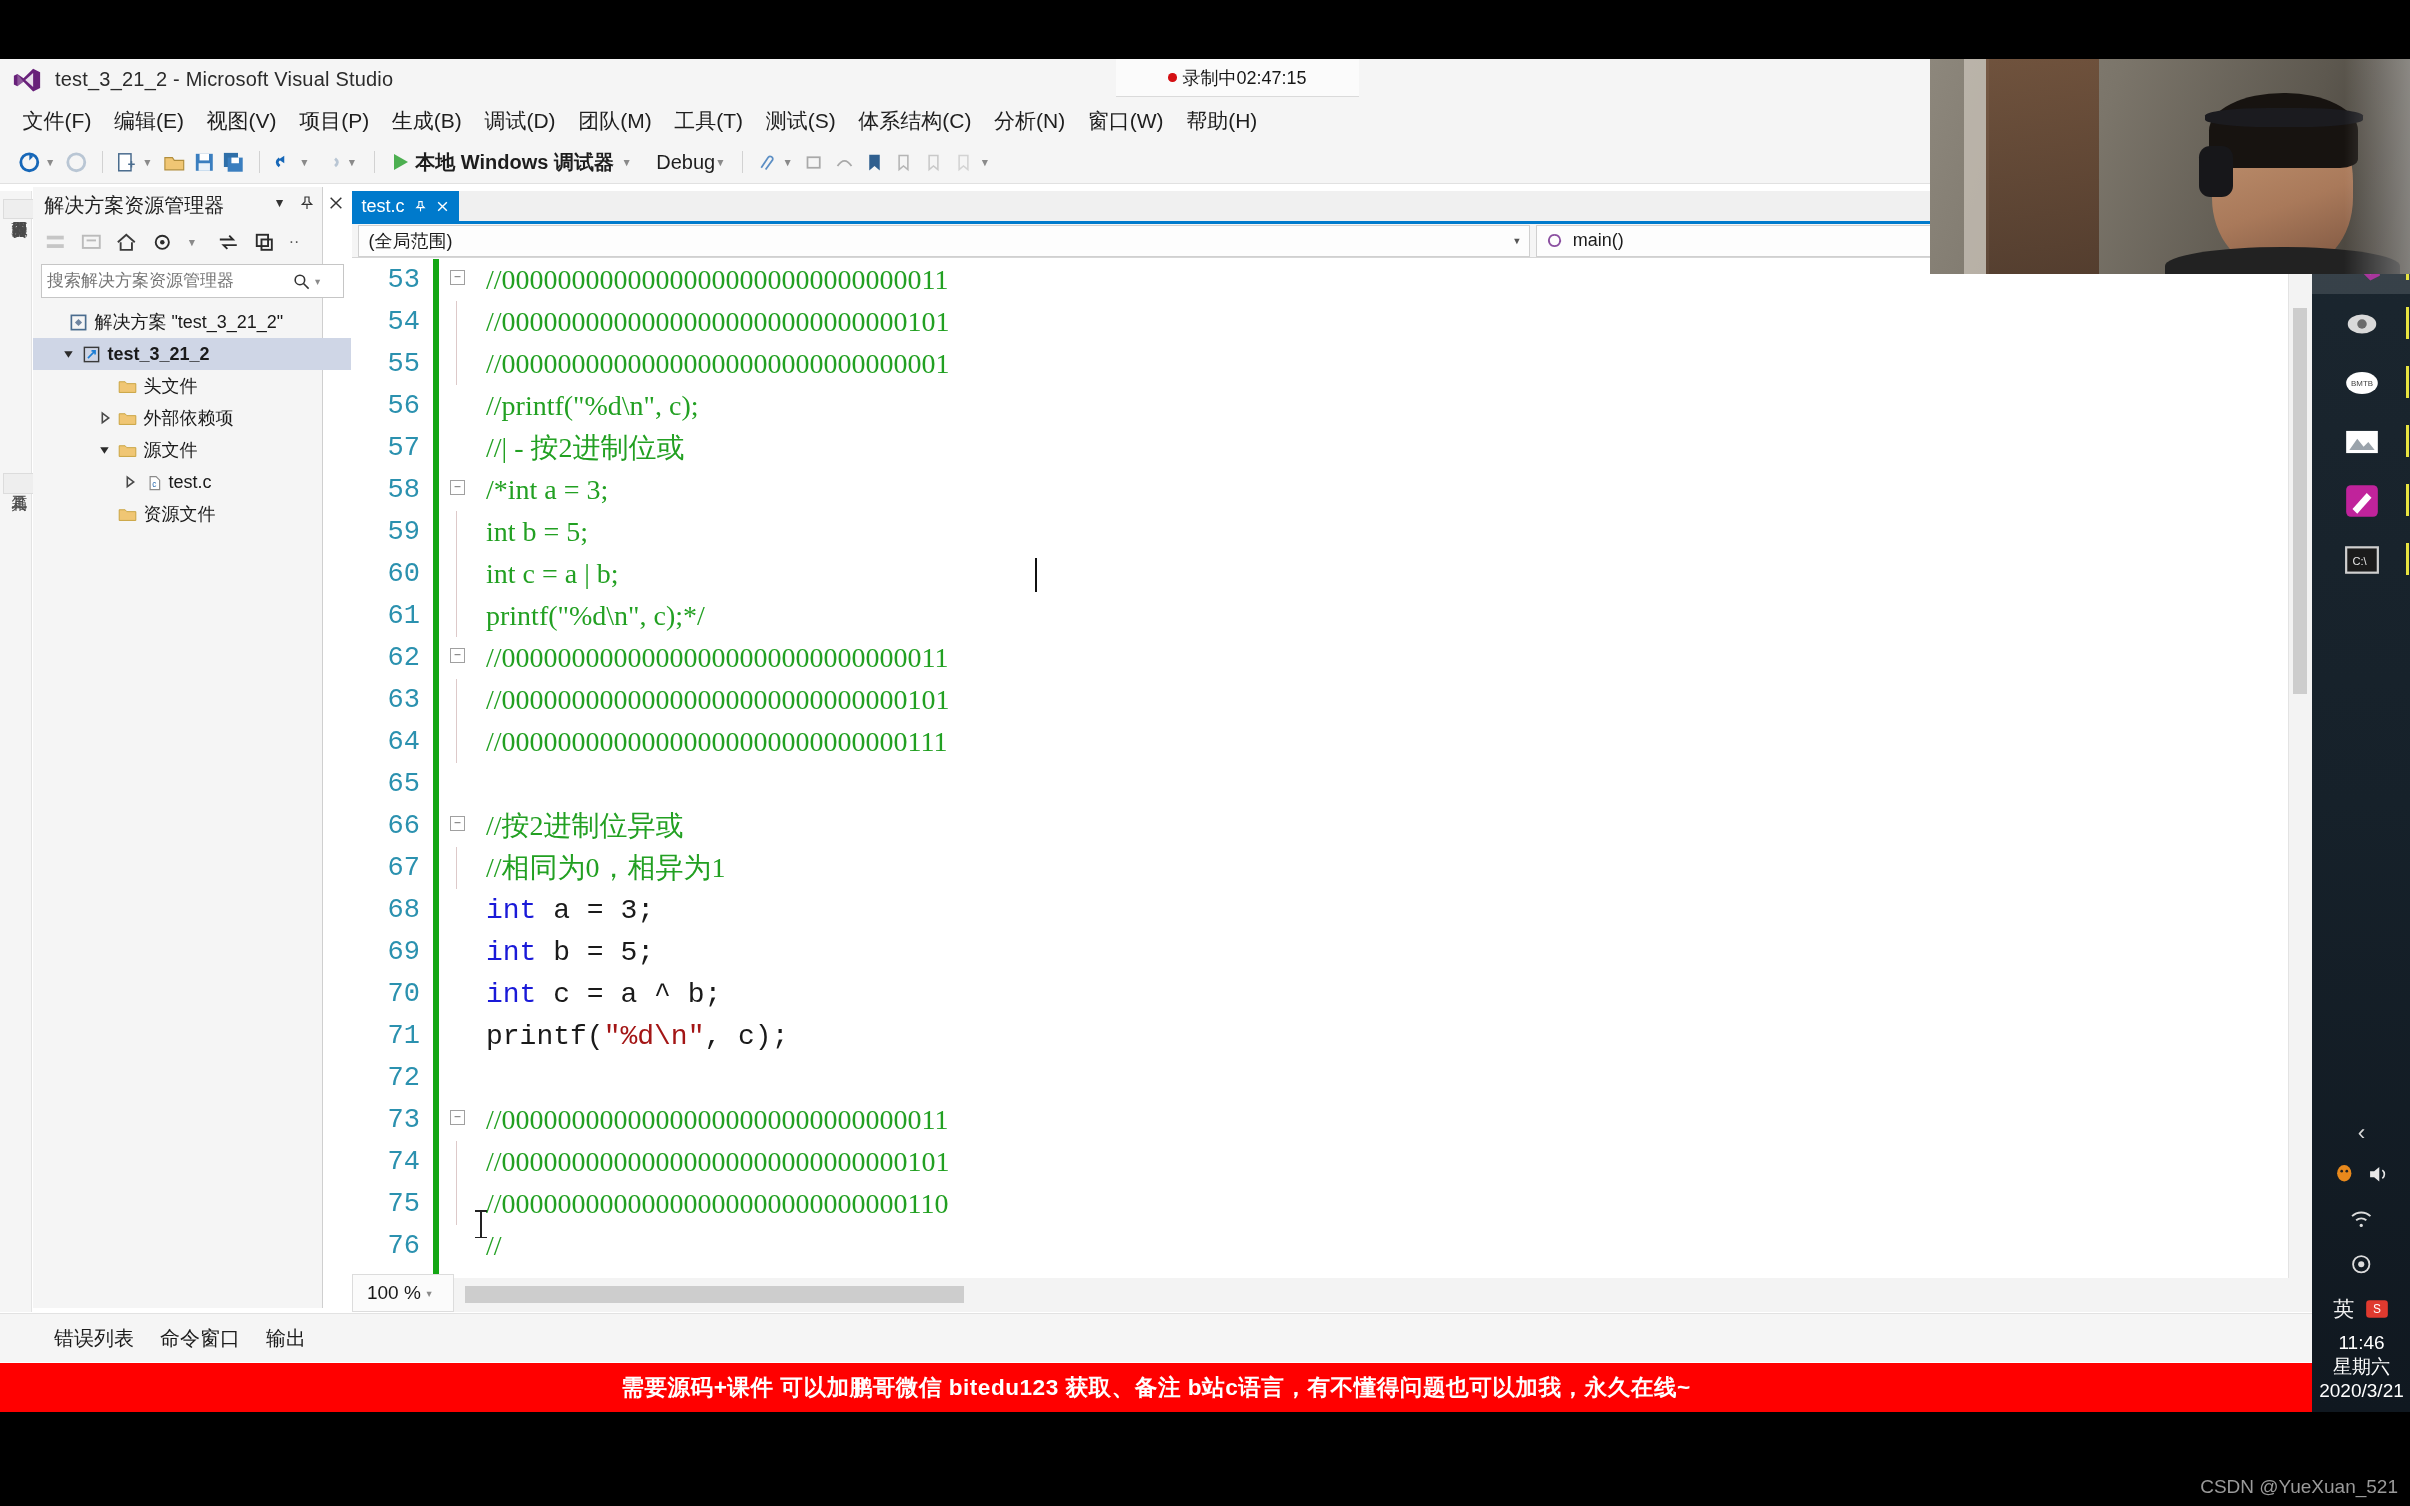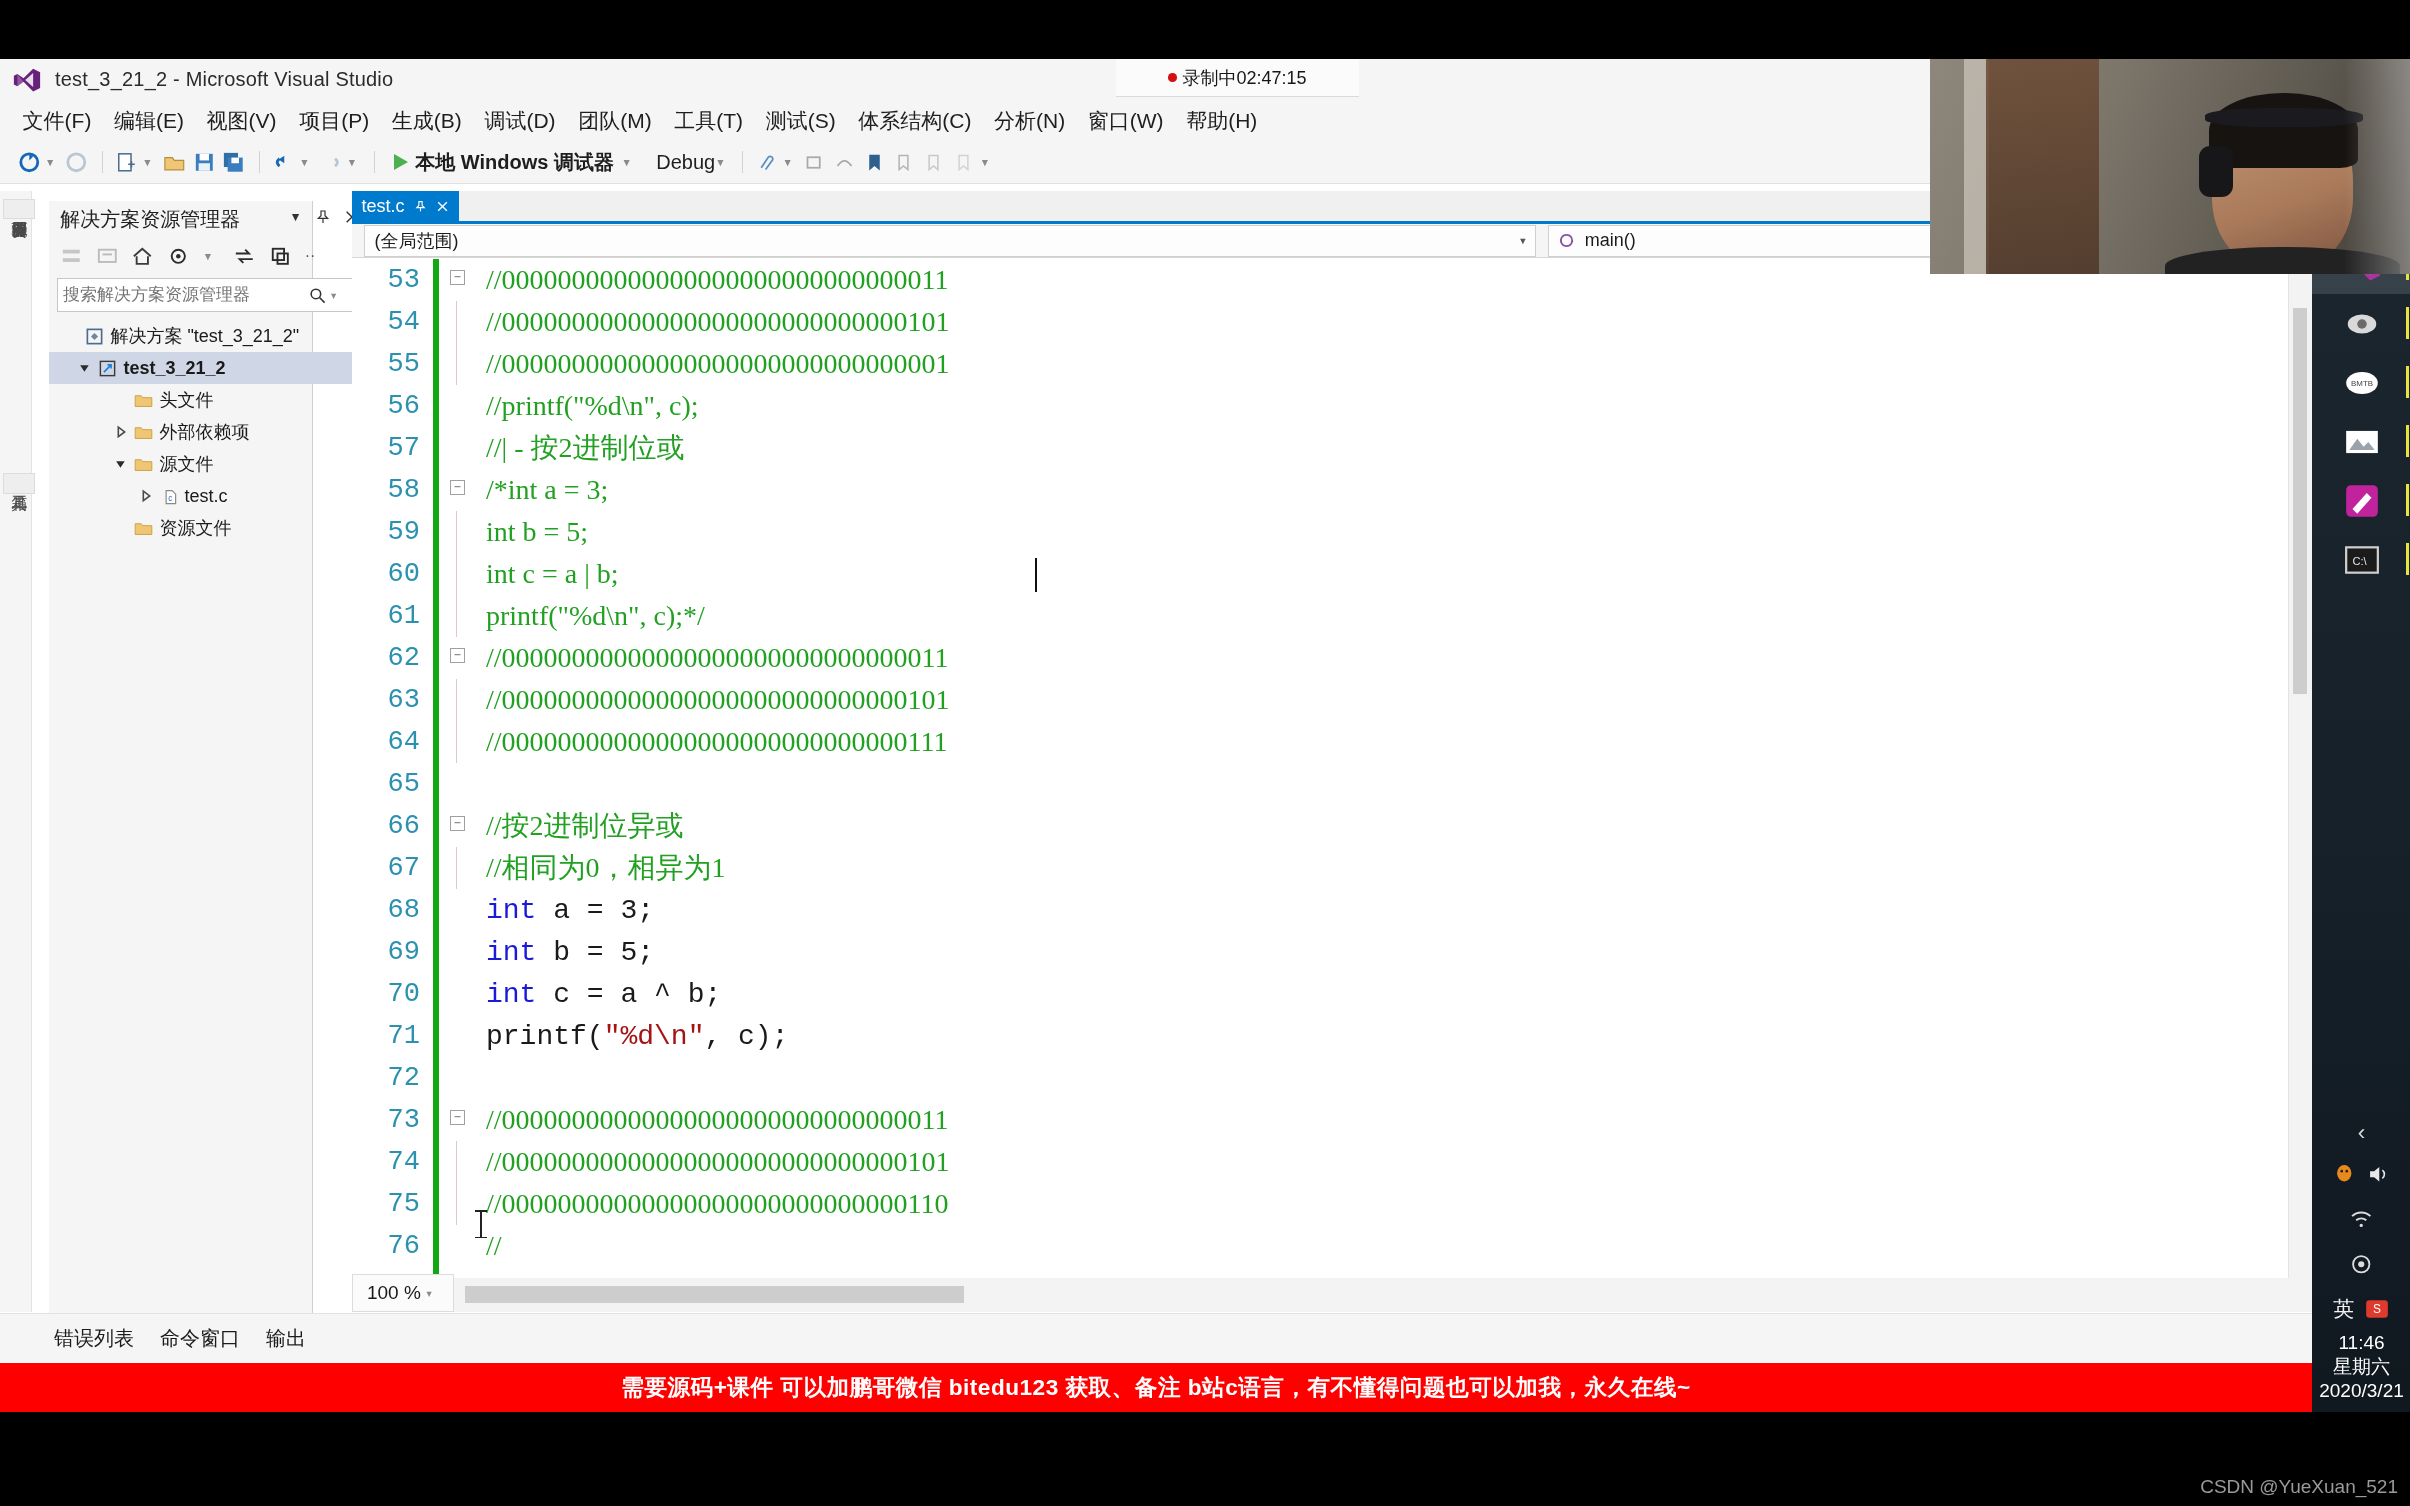--- a/index.html
+++ b/index.html
@@ -53,22 +53,22 @@
   .dbg-label { font-size: 20px; color: #1e1e1e; white-space: nowrap; font-weight: bold; }
   .cfg-label { font-size: 20px; color: #1e1e1e; white-space: nowrap; margin-left: 17px;}
 
   
   .vtabs { position: absolute; left: 0px; top: 132px; width: 32px; height: 1121px; background: #f5f5f5;
            border-right: 0.9px solid #e3e3e3; }
   .vtab { position: absolute; left: 2.8px; writing-mode: vertical-rl; font-size: 16px; color: #4a4a4a;
           background: #eeeeee; border: 0.9px solid #dcdcdc; padding: 9.4px 4.7px; white-space: nowrap;}
 
   
-  .solexp { position: absolute; left: 33px; top: 142px; width: 264px; height: 1121px; background: #f5f5f5;
-            border-right: 0.9px solid #cfcfcf; margin-left: 16px; }
+  .solexp { position: absolute; left: 33px; top: 128px; width: 290px; height: 1121px; background: #f5f5f5;
+            border-right: 0.9px solid #cfcfcf; }
   .se-header { position: absolute; left: 0; top: 0; width: 318px; height: 36px; display: flex; align-items: center; }
   .se-title { font-size: 20px; color: #1f1f1f; margin-left: 11.3px; white-space: nowrap; }
   .se-hdr-icons { position: absolute; right: 7.5px; top: 7.5px; display: flex; gap: 13px; align-items: center;}
   .se-tools { position: absolute; left: 0; top: 36px; width: 318px; height: 38px; display: flex; align-items: center;
               padding-left: 11.3px; gap: 13px; }
   .se-tool { width: 22.6px; height: 22.6px; }
   .se-search { position: absolute; left: 7.5px; top: 77px; width: 303px; height: 34px; background: #ffffff;
                border: 0.9px solid #c6c6c6; display: flex; align-items: center; padding: 0 5.6px; }
   .se-search input { border: none; outline: none; font-size: 17px; color: #707070; width: 245px;
                      background: transparent; font-family: "Liberation Sans", sans-serif;}
@@ -80,21 +80,21 @@
 
   
   #editor { position: absolute; left: 352px; top: 132px; width: 1960px; height: 1121px; background: #ffffff; }
   .tabstrip { position: absolute; left: 0; top: 0; width: 1960px; height: 30px; background: #f0f0f0; }
   .doctab { position: absolute; left: 0; top: 0; height: 30px; background: #007acc; color: #fff;
             display: flex; align-items: center; padding: 0 9.4px; gap: 9.4px; font-size: 18px; }
   .tabstrip-underline { position: absolute; left: 0; top: 30px; width: 1960px; height: 2.8px; background: #007acc; }
   .navbar { position: absolute; left: 0; top: 33px; width: 1960px; height: 34px; background: #f5f5f5;
             display: flex; align-items: center; border-bottom: 0.9px solid #d6d6d6;}
   .navsel { position: relative; height: 32px; display: flex; align-items: center; background: #fdfdfd;
-            border: 0.9px solid #d0d0d0; margin-left: 12px; }
+            border: 0.9px solid #d0d0d0; margin-left: 6px; }
   .navsel .lbl { font-size: 18px; color: #1c1c1c; padding-left: 9.4px; white-space: nowrap;}
   .navsel .car { position: absolute; right: 7.5px; font-size: 9.4px; color: #555; }
 
   .codearea { position: absolute; left: 0; top: 68px; width: 1960px; height: 1019px; background: #ffffff;
               overflow: hidden; }
   .codelines { position: absolute; left: 0; top: 0; }
   .cline { position: relative; height: 42px; display: flex; align-items: center; }
   .lnum { position: absolute; left: 0; width: 68px; text-align: right; font-family: "Liberation Mono", monospace;
           font-size: 27px; color: #2b91af; }
   .greenbar { position: absolute; left: 81px; width: 5.6px; height: 42px; background: #14a714; }

